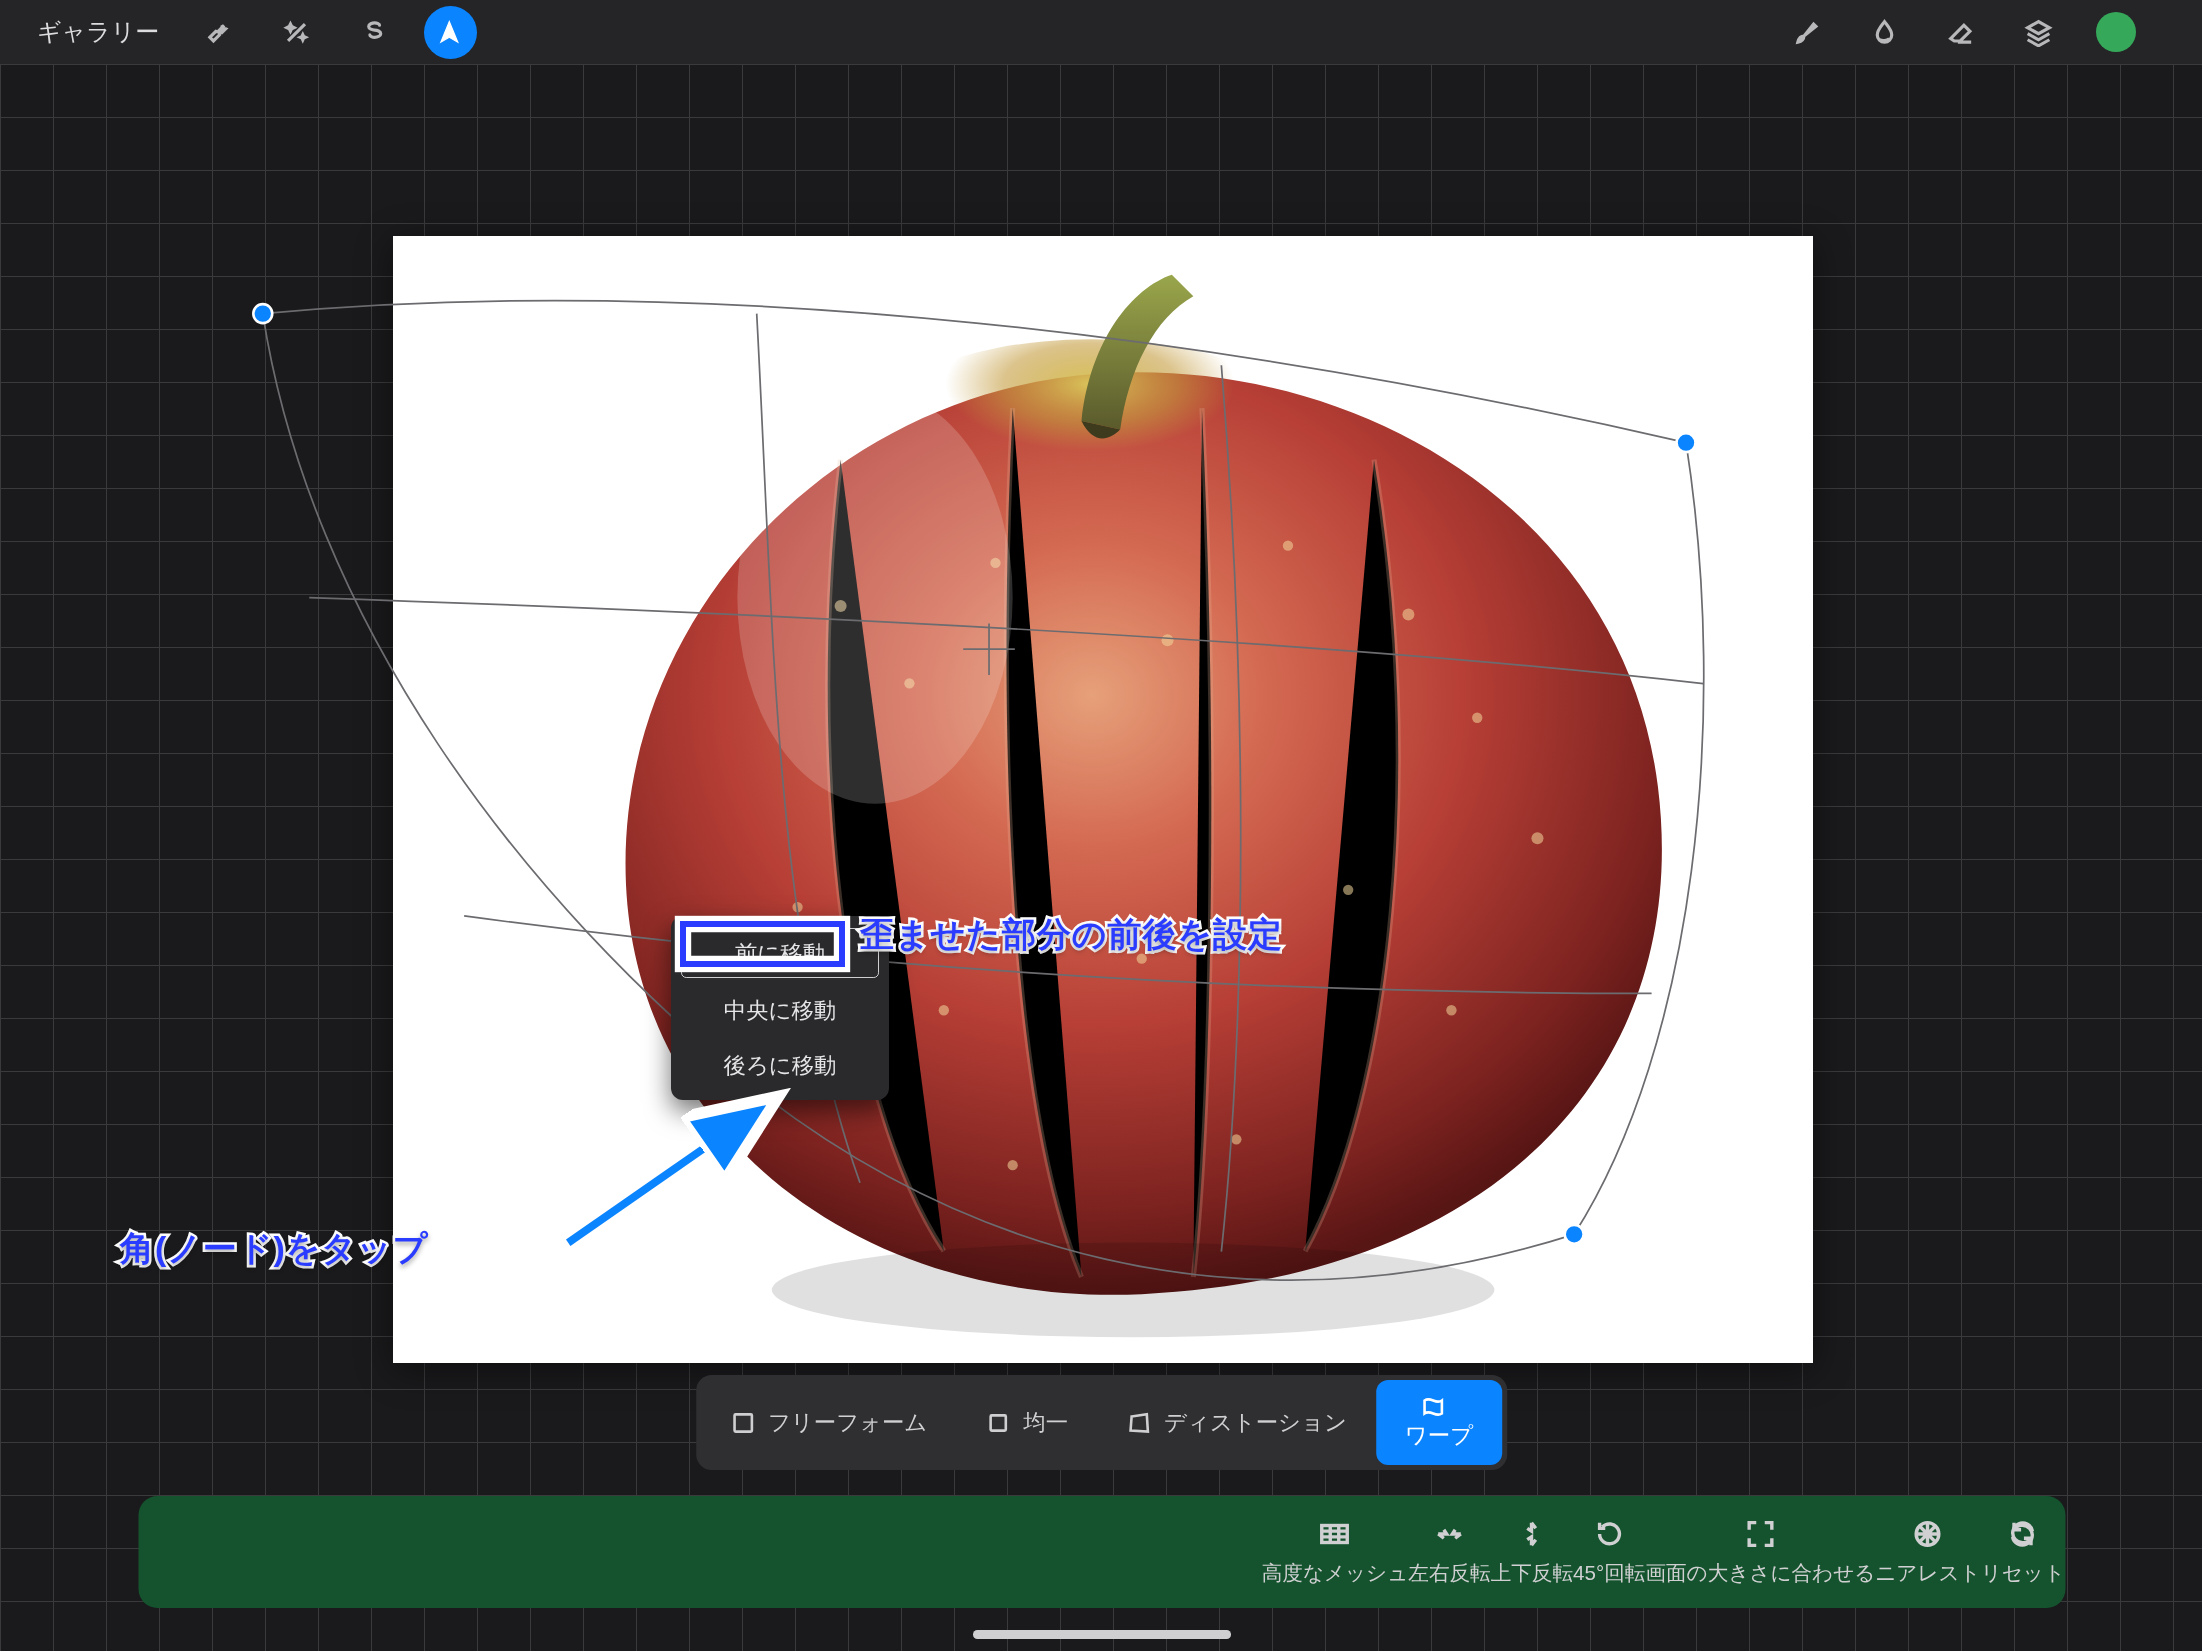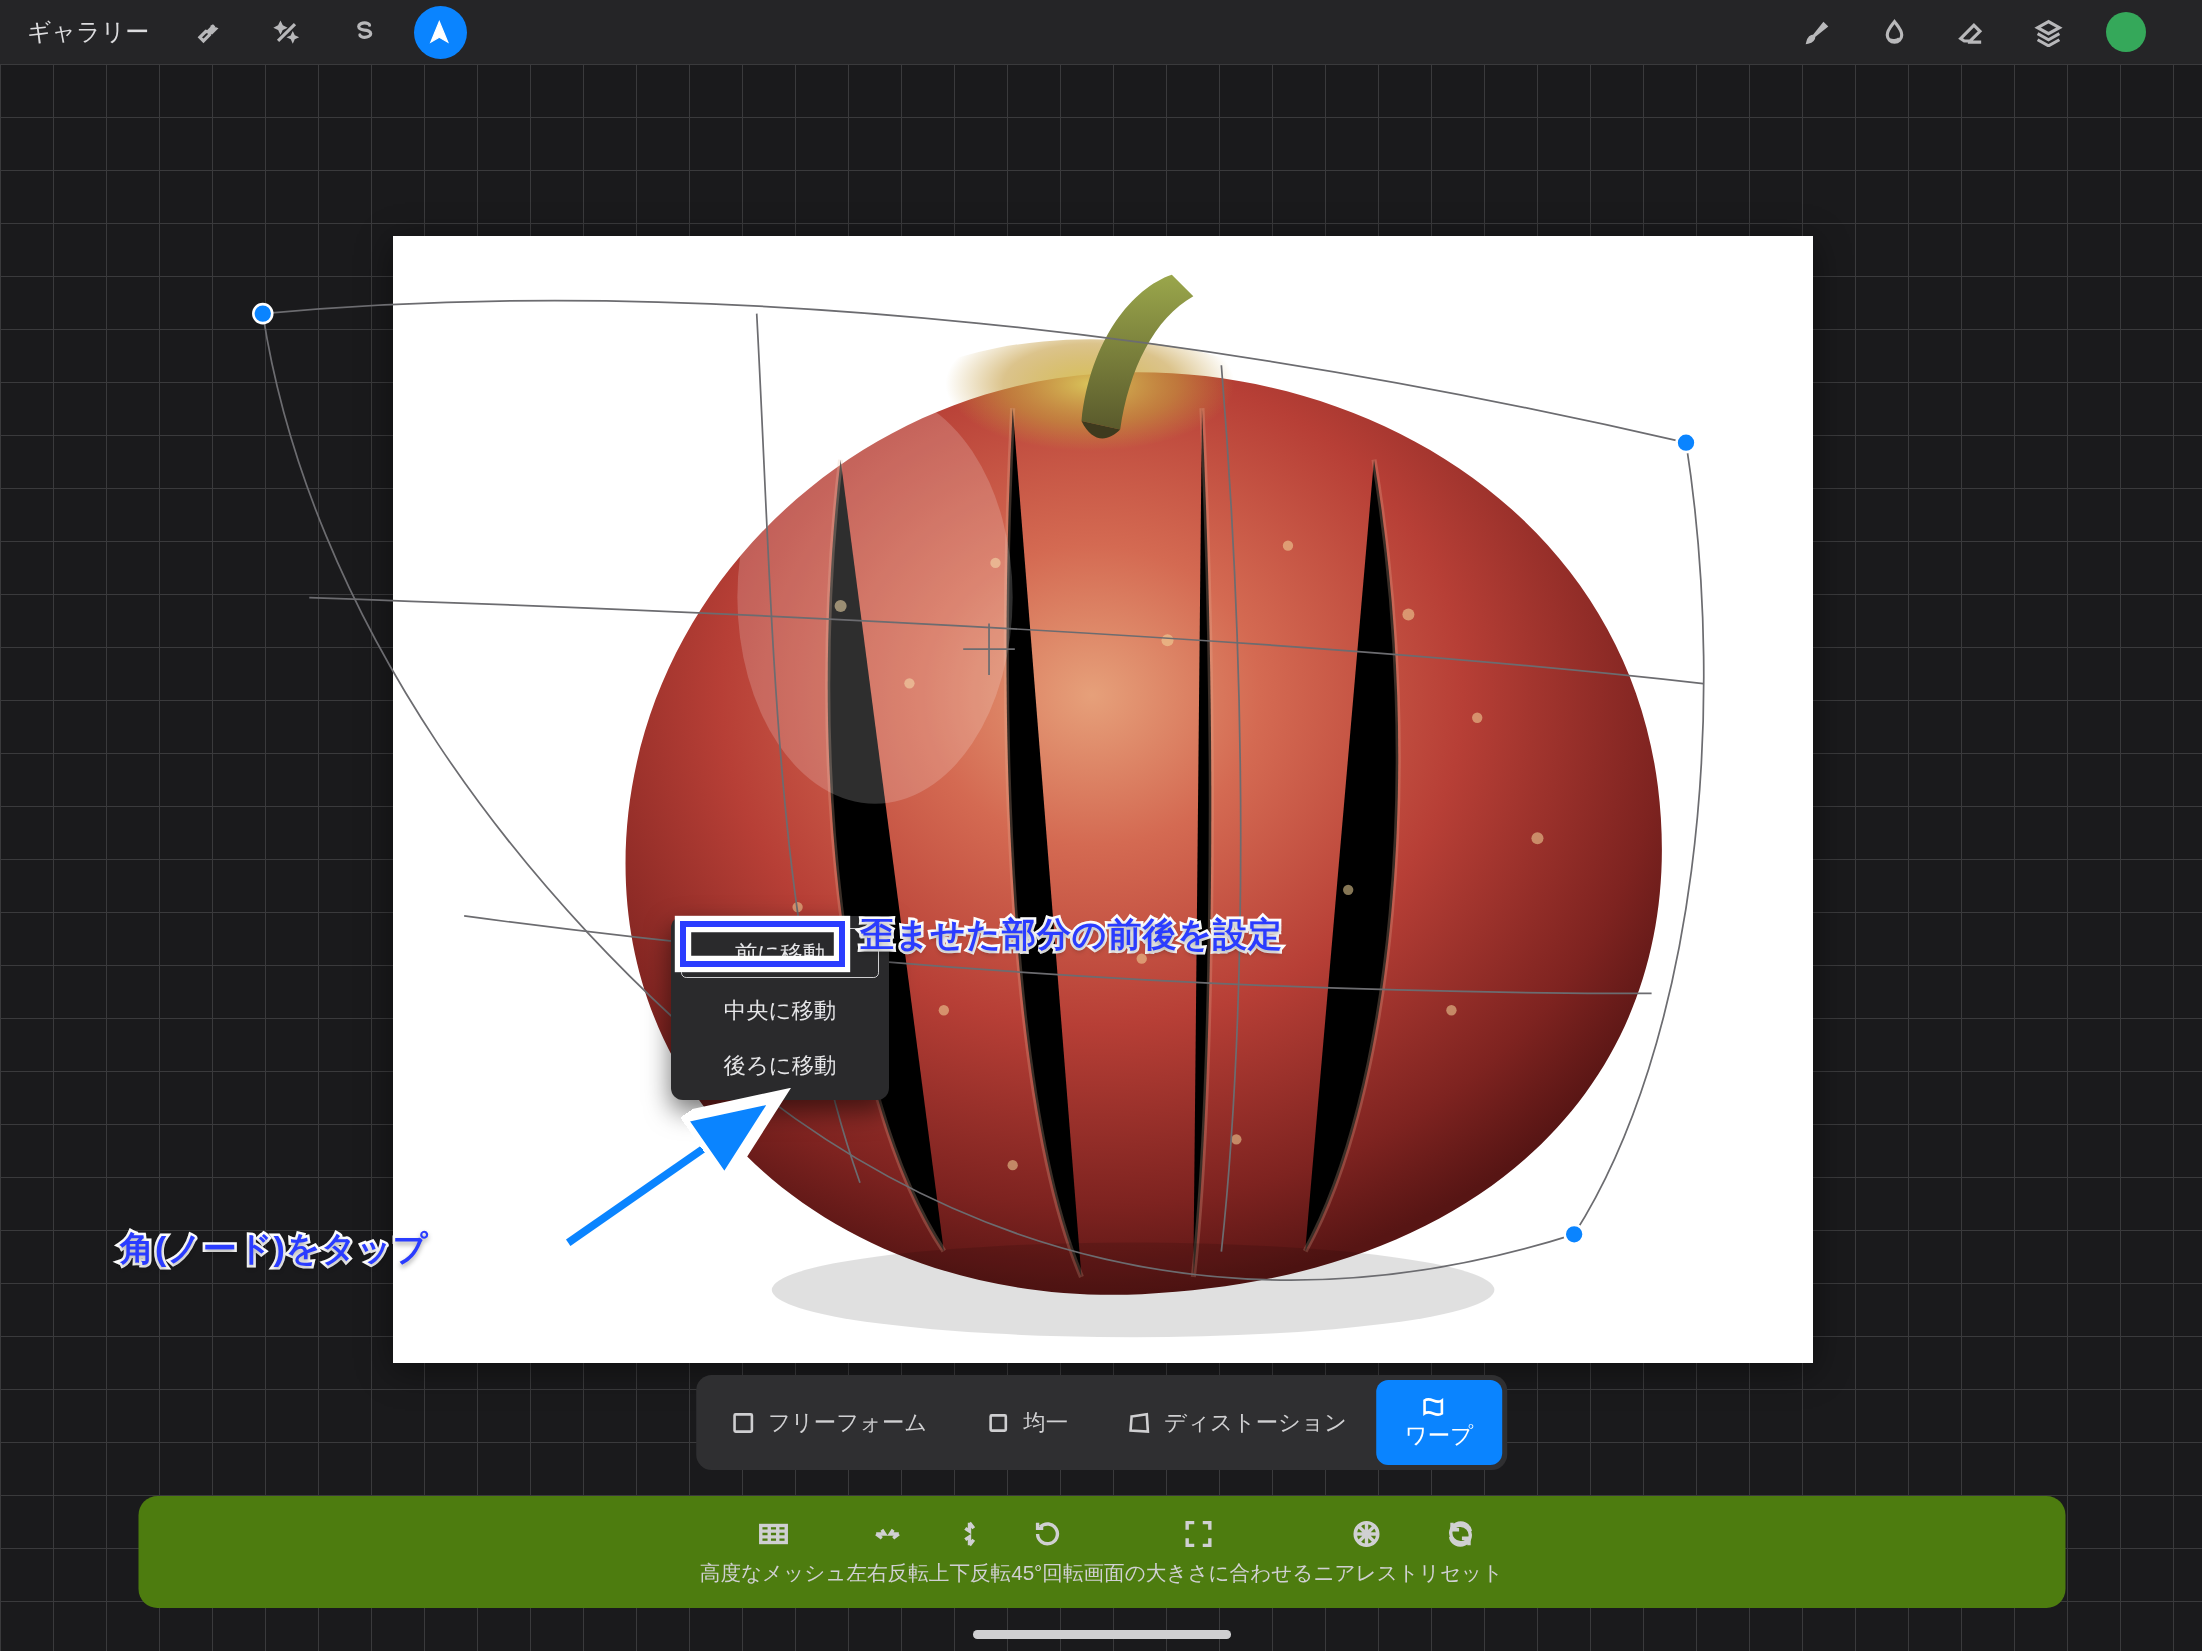--- a/index.html
+++ b/index.html
@@ -14,21 +14,21 @@
     overflow: hidden;
   }
 
   
   .top-toolbar {
     position: absolute;
     top: 0; left: 0; right: 0;
     height: 64px;
     display: flex;
     align-items: center;
-    padding: 0 27px;
+    padding: 0 37px;
     background: #252527;
     z-index: 50;
     font-size: 22.4px;
     font-family: Liberation Mono, monospace;
   }
   .gallery-label {
     color: #dcdcde;
     font-size: 24px;
     margin-right: 34px;
     cursor: pointer;
@@ -154,25 +154,25 @@
   .mode-item svg { width: 26px; height: 26px; margin-right: 12px; stroke:#cfcfd1; fill:none; stroke-width:2.4;}
   .mode-item.active { background: #0a84ff; color: #fff; flex-direction: column; }
   .mode-item.active svg { stroke:#fff; }
 
   .action-bar {
     position: absolute;
     left: 50%; transform: translateX(-50%);
     bottom: 43px;
     width: 1927px;
     height: 112px;
-    background: #4d7c0f;
+    background: #14532d;
     border-radius: 19px;
     display: flex;
     align-items: center;
-    justify-content: center;
+    justify-content: flex-end;
     z-index: 30;
   }
   .action-item {
     display: flex; flex-direction: column; align-items: center;
     color: #d0d0d2; font-size: 20.6px;
     cursor: pointer;
     gap: 8.6px;
   }
   .action-item svg { width: 34px; height: 34px; stroke:#d0d0d2; fill:none; stroke-width:2.4;}
   .home-indicator {

